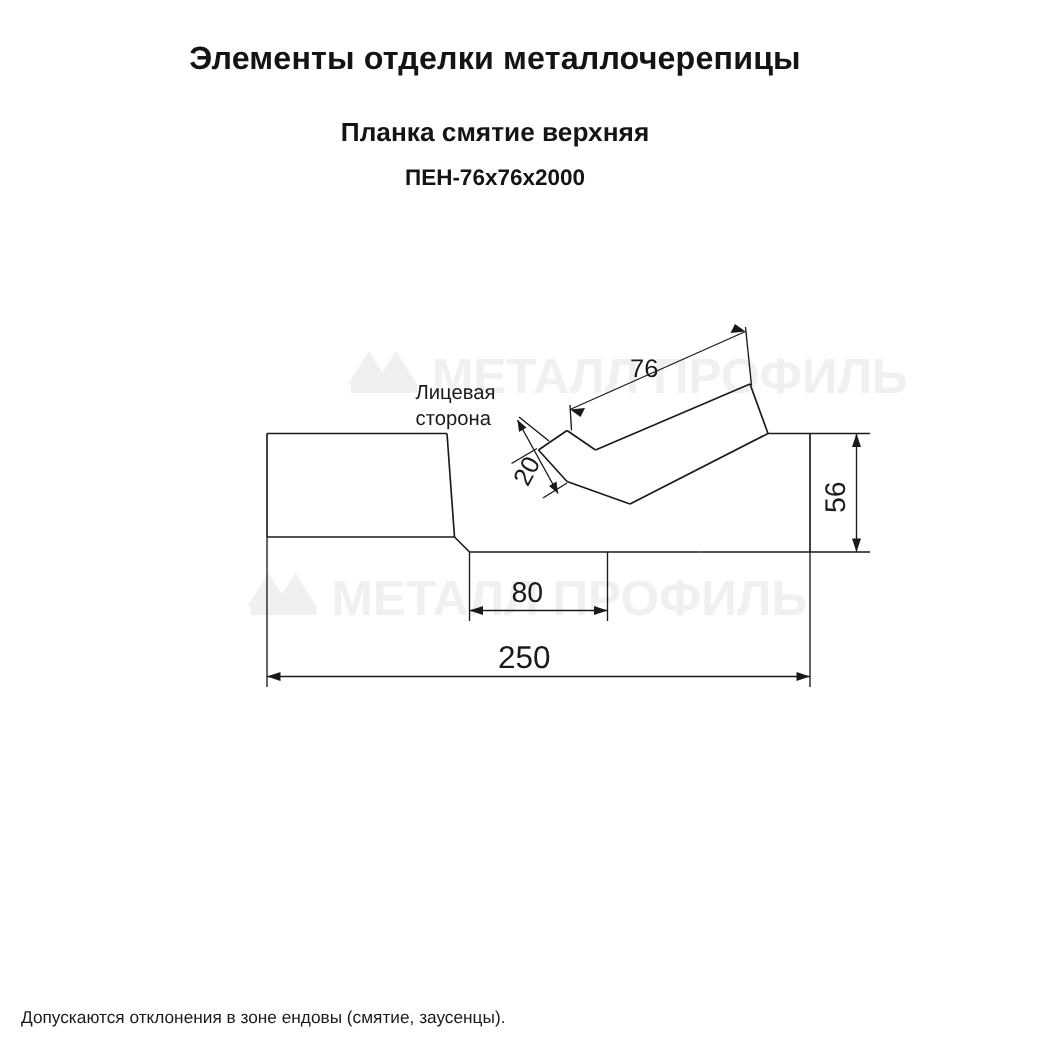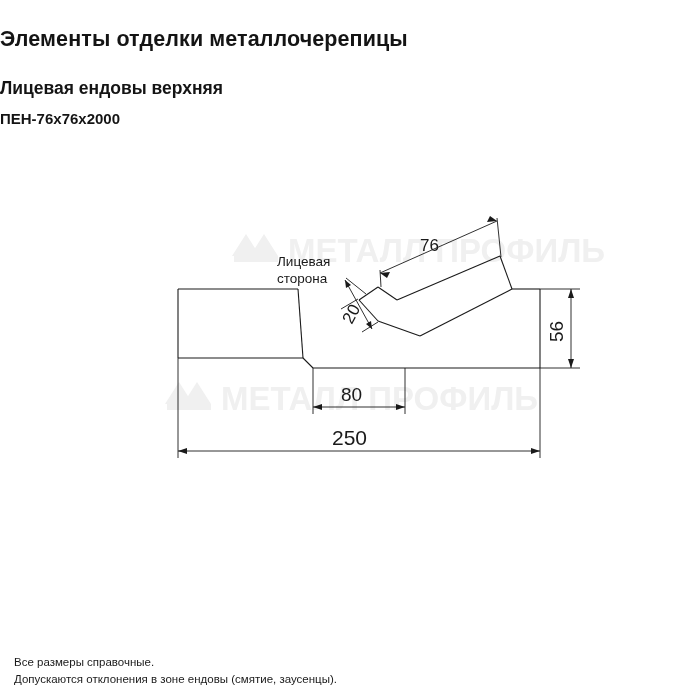--- a/index.html
+++ b/index.html
@@ -17,20 +17,21 @@
   }
   .page {
     position: absolute;
     inset: 0;
   }
   .header {
     position: absolute;
     top: 0;
     left: 0;
     width: 660px;
+    text-align: center;
   }
   .title-main {
     font-size: 21.5px;
     font-weight: bold;
     margin-top: 27px;
     letter-spacing: 0.1px;
     color: #141414;
   }
   .title-sub {
     font-size: 17.5px;
@@ -65,21 +66,21 @@
   svg { display: block; }
   .wm { pointer-events: none; }
 </style>
 </head>
 <body>
 
 <div class="page">
 
   <div class="header">
     <div class="title-main">Элементы отделки металлочерепицы</div>
-    <div class="title-sub">Лицевая ендовы верхняя</div>
+    <div class="title-sub">Планка смятие верхняя</div>
     <div class="title-code">ПЕН-76х76х2000</div>
   </div>
 
   <div class="drawing">
     <svg width="700" height="400" viewBox="0 0 700 400">
 
       <g class="wm" fill="#f0f0f0">
         <g transform="translate(232,80)">
           <path d="M0,30 L14,8 L28,30 Z M18,30 L32,8 L46,30 Z M2,30 L46,30 L46,36 L2,36 Z"></path>
         </g>
@@ -166,17 +167,16 @@
       <g stroke="#1a1a1a" stroke-width="0.9" fill="none">
         <path d="M346,132 L366,148"></path>
       </g>
       <text x="277" y="120" font-family="Liberation Sans, sans-serif" font-size="13.5" fill="#1a1a1a">Лицевая</text>
       <text x="277" y="137" font-family="Liberation Sans, sans-serif" font-size="13.5" fill="#1a1a1a">сторона</text>
 
     </svg>
   </div>
 
   <div class="footer">
-    <div>Все размеры справочные.</div>
     <div>Допускаются отклонения в зоне ендовы (смятие, заусенцы).</div>
   </div>
 
 </div>
 
 </body></html>

